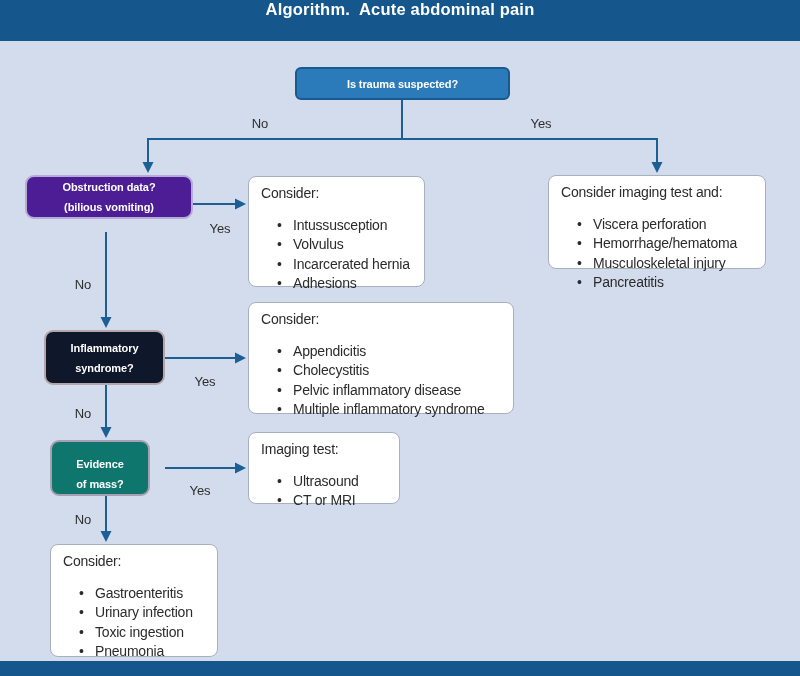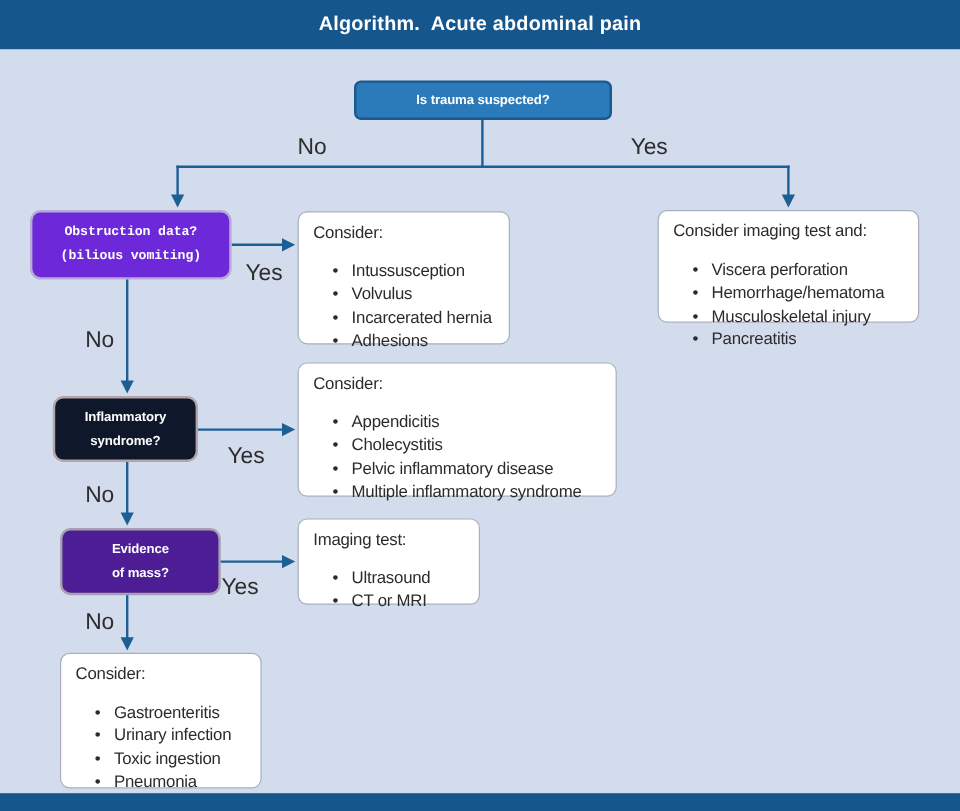--- a/index.html
+++ b/index.html
@@ -7,21 +7,21 @@
     position: relative;
     width: 800px;
     height: 676px;
     background: #d3dcec;
     font-family: "Liberation Sans", "DejaVu Sans", sans-serif;
     overflow: hidden;
   }
   .title-bar {
     position: absolute; left:0; top:0; width:800px; height:41px;
     background:#15568c;
-    display:flex; align-items:center; justify-content:center;
+    display:flex; justify-content:center;
   }
   .title-bar .title {
     color:#ffffff; font-size:16.5px; font-weight:bold;
     white-space:pre; letter-spacing:0.2px;
   }
   .footer-bar {
     position:absolute; left:0; bottom:0; width:800px; height:15px;
     background:#15568c;
   }
   svg.connectors { position:absolute; left:0; top:0; }
@@ -30,35 +30,35 @@
     position:absolute; box-sizing:border-box;
     display:flex; flex-direction:column; align-items:center; justify-content:center;
     color:#ffffff; font-weight:bold; font-size:11px; line-height:20px;
     text-align:center; letter-spacing:-0.1px;
   }
   .node-trauma {
     left:295px; top:67px; width:215px; height:33px;
     background:#2b7ab9; border:2px solid #19598e; border-radius:6px;
   }
   .node-obstruction {
-    left:25px; top:175px; width:168px; height:58px;
-    background:#6d28d9; border:2px solid #b5abd6; border-radius:9px;font-family:Liberation Mono, monospace;
+    left:25px; top:175px; width:168px; height:44px;
+    background:#4c1d95; border:2px solid #b5abd6; border-radius:9px;
   }
   .node-inflammatory {
     left:44px; top:330px; width:121px; height:55px;
     background:#0f172a; border:2px solid #b3a5aa; border-radius:9px;
   }
   .node-mass {
-    left:50px; top:440px; width:134px; height:56px;
-    background:#4c1d95; border:2px solid #a7a0b2; border-radius:9px;
+    left:50px; top:440px; width:100px; height:56px;
+    background:#0f766e; border:2px solid #a7a0b2; border-radius:9px;justify-content:flex-end;
   }
 
   .branch-label {
     position:absolute; transform:translate(-50%,-50%);
-    font-size:19px; color:#2e2e2e; letter-spacing:-0.1px;
+    font-size:13px; color:#2e2e2e; letter-spacing:-0.1px;
   }
 
   .result-box {
     position:absolute; box-sizing:border-box;
     background:#ffffff; border:1.5px solid #a9b0bd; border-radius:8px;
     padding:7px 12px 8px 12px;
     font-size:14px; line-height:19.5px; color:#2b2b2b;
     letter-spacing:-0.2px;
   }
   .result-box .box-title { white-space:nowrap; }

